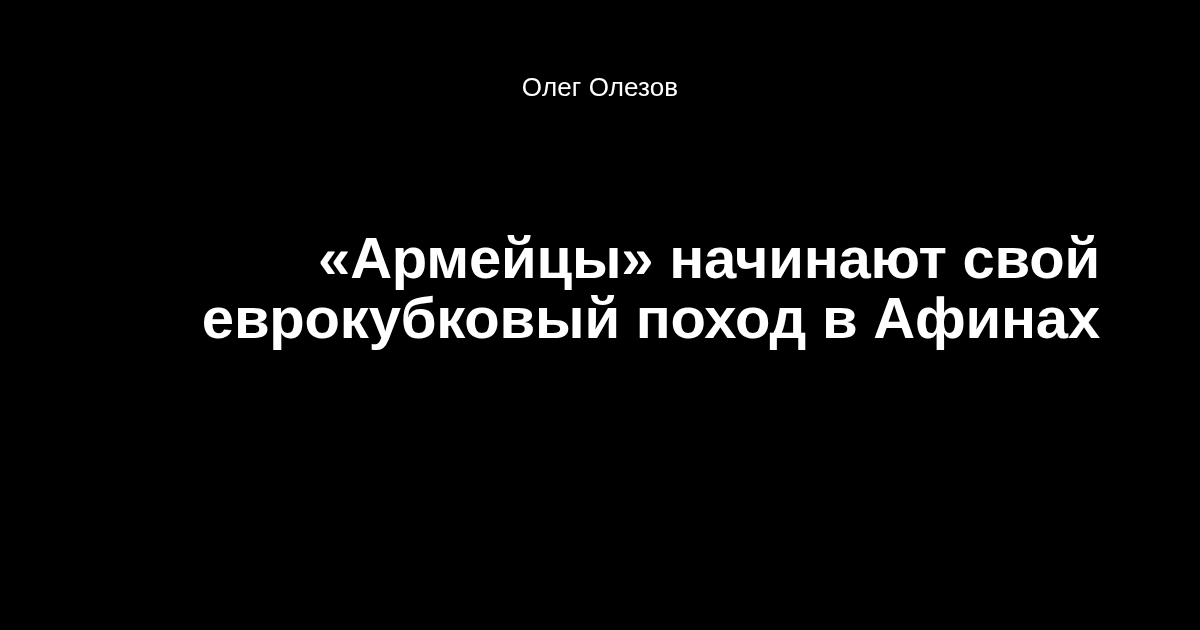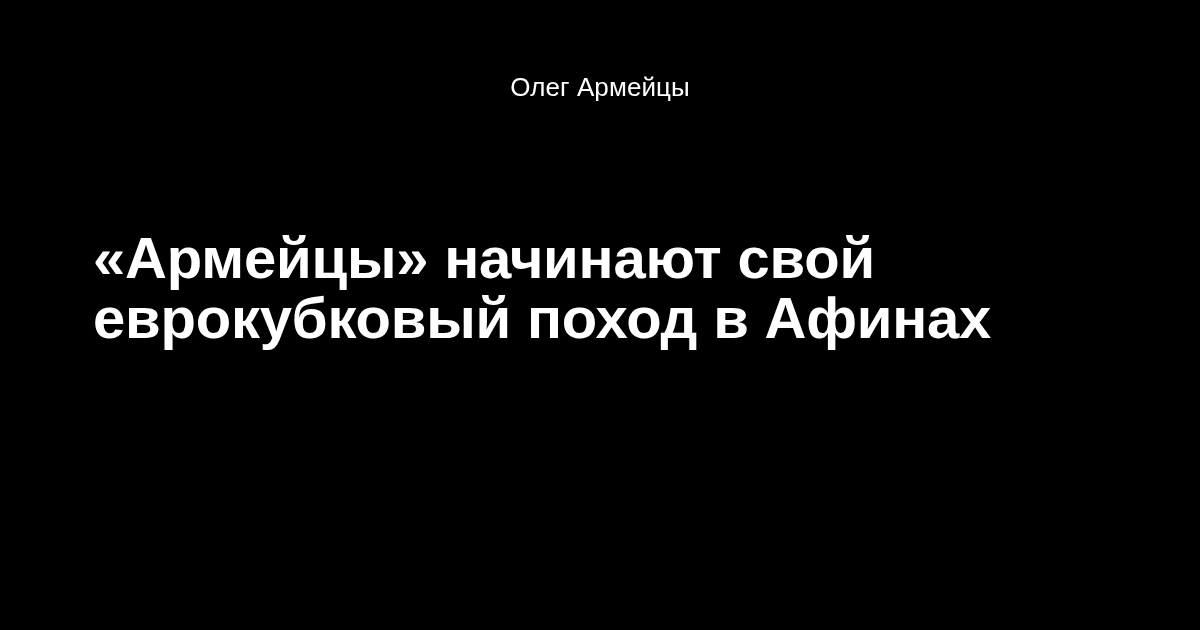--- a/index.html
+++ b/index.html
@@ -35,41 +35,41 @@
     font-size: 26px;
     font-weight: 400;
     letter-spacing: 0.1px;
     white-space: nowrap;
   }
 
   
   .headline-block {
     position: absolute;
     top: 228px;
-    left: 93px;
+    left: 100px;
     width: 1000px;
-    text-align: left;
+    text-align: right;
   }
 
   .headline {
     margin: 0;
     color: #ffffff;
     font-size: 58px;
     font-weight: 600;
     line-height: 60px;
     letter-spacing: -0.2px;
     word-break: normal;
   }
 </style>
 </head>
 <body>
 
 <div class="card">
 
   <div class="byline-row">
-    <span class="byline">Олег Армейцы</span>
+    <span class="byline">Олег Олезов</span>
   </div>
 
   <div class="headline-block">
     <h1 class="headline">«Армейцы» начинают свой еврокубковый поход в Афинах</h1>
   </div>
 
 </div>
 
 </body></html>

